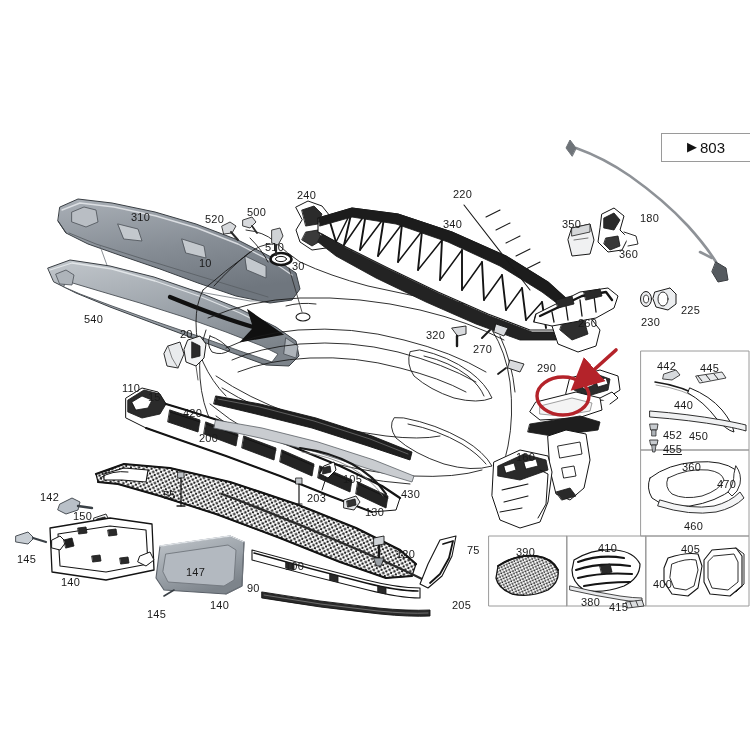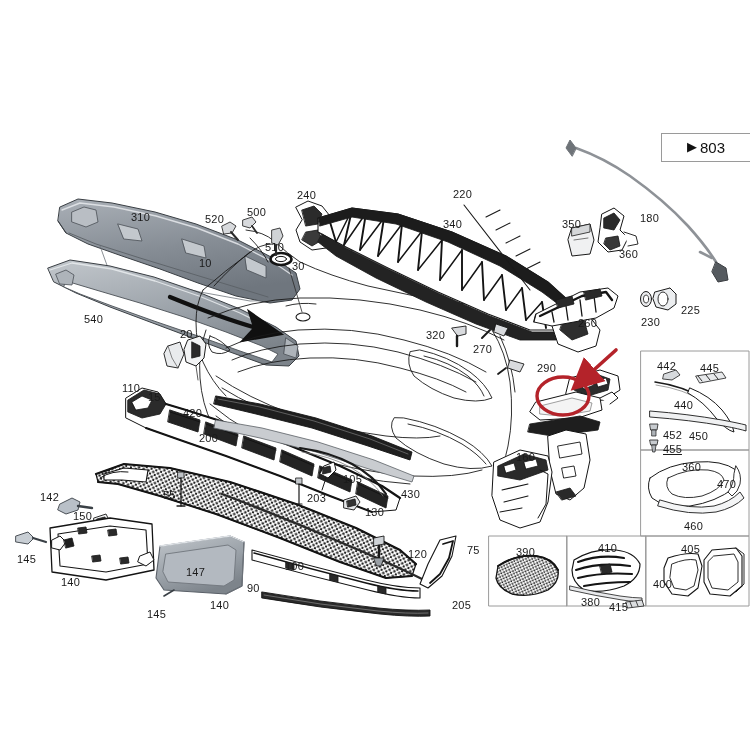--- a/index.html
+++ b/index.html
@@ -562,21 +562,21 @@
       <div class="lbl" style="left: 186px; top: 567px;">147</div>
       <div class="lbl" style="left: 147px; top: 609px;">145</div>
       <div class="lbl" style="left: 210px; top: 600px;">140</div>
       <div class="lbl" style="left: 163px; top: 490px;">55</div>
       <div class="lbl" style="left: 247px; top: 583px;">90</div>
       <div class="lbl" style="left: 285px; top: 561px;">100</div>
       <div class="lbl" style="left: 343px; top: 474px;">105</div>
       <div class="lbl" style="left: 307px; top: 493px;">203</div>
       <div class="lbl" style="left: 365px; top: 507px;">130</div>
       <div class="lbl" style="left: 401px; top: 489px;">430</div>
-      <div class="lbl" style="left: 408px; top: 549px; text-align: center;">120</div>
+      <div class="lbl" style="left: 396px; top: 549px; text-align: center;">120</div>
       <div class="lbl" style="left: 467px; top: 545px;">75</div>
       <div class="lbl" style="left: 452px; top: 600px;">205</div>
       <div class="lbl" style="left: 657px; top: 361px;">442</div>
       <div class="lbl" style="left: 700px; top: 363px;">445</div>
       <div class="lbl" style="left: 674px; top: 400px;">440</div>
       <div class="lbl" style="left: 663px; top: 430px;">452</div>
       <div class="lbl" style="left: 689px; top: 431px;">450</div>
       <div class="lbl" style="left: 663px; top: 444px; text-decoration: underline;">455</div>
       <div class="lbl" style="left: 682px; top: 462px;">360</div>
       <div class="lbl" style="left: 717px; top: 463px; margin-top: 16px;">470</div>

